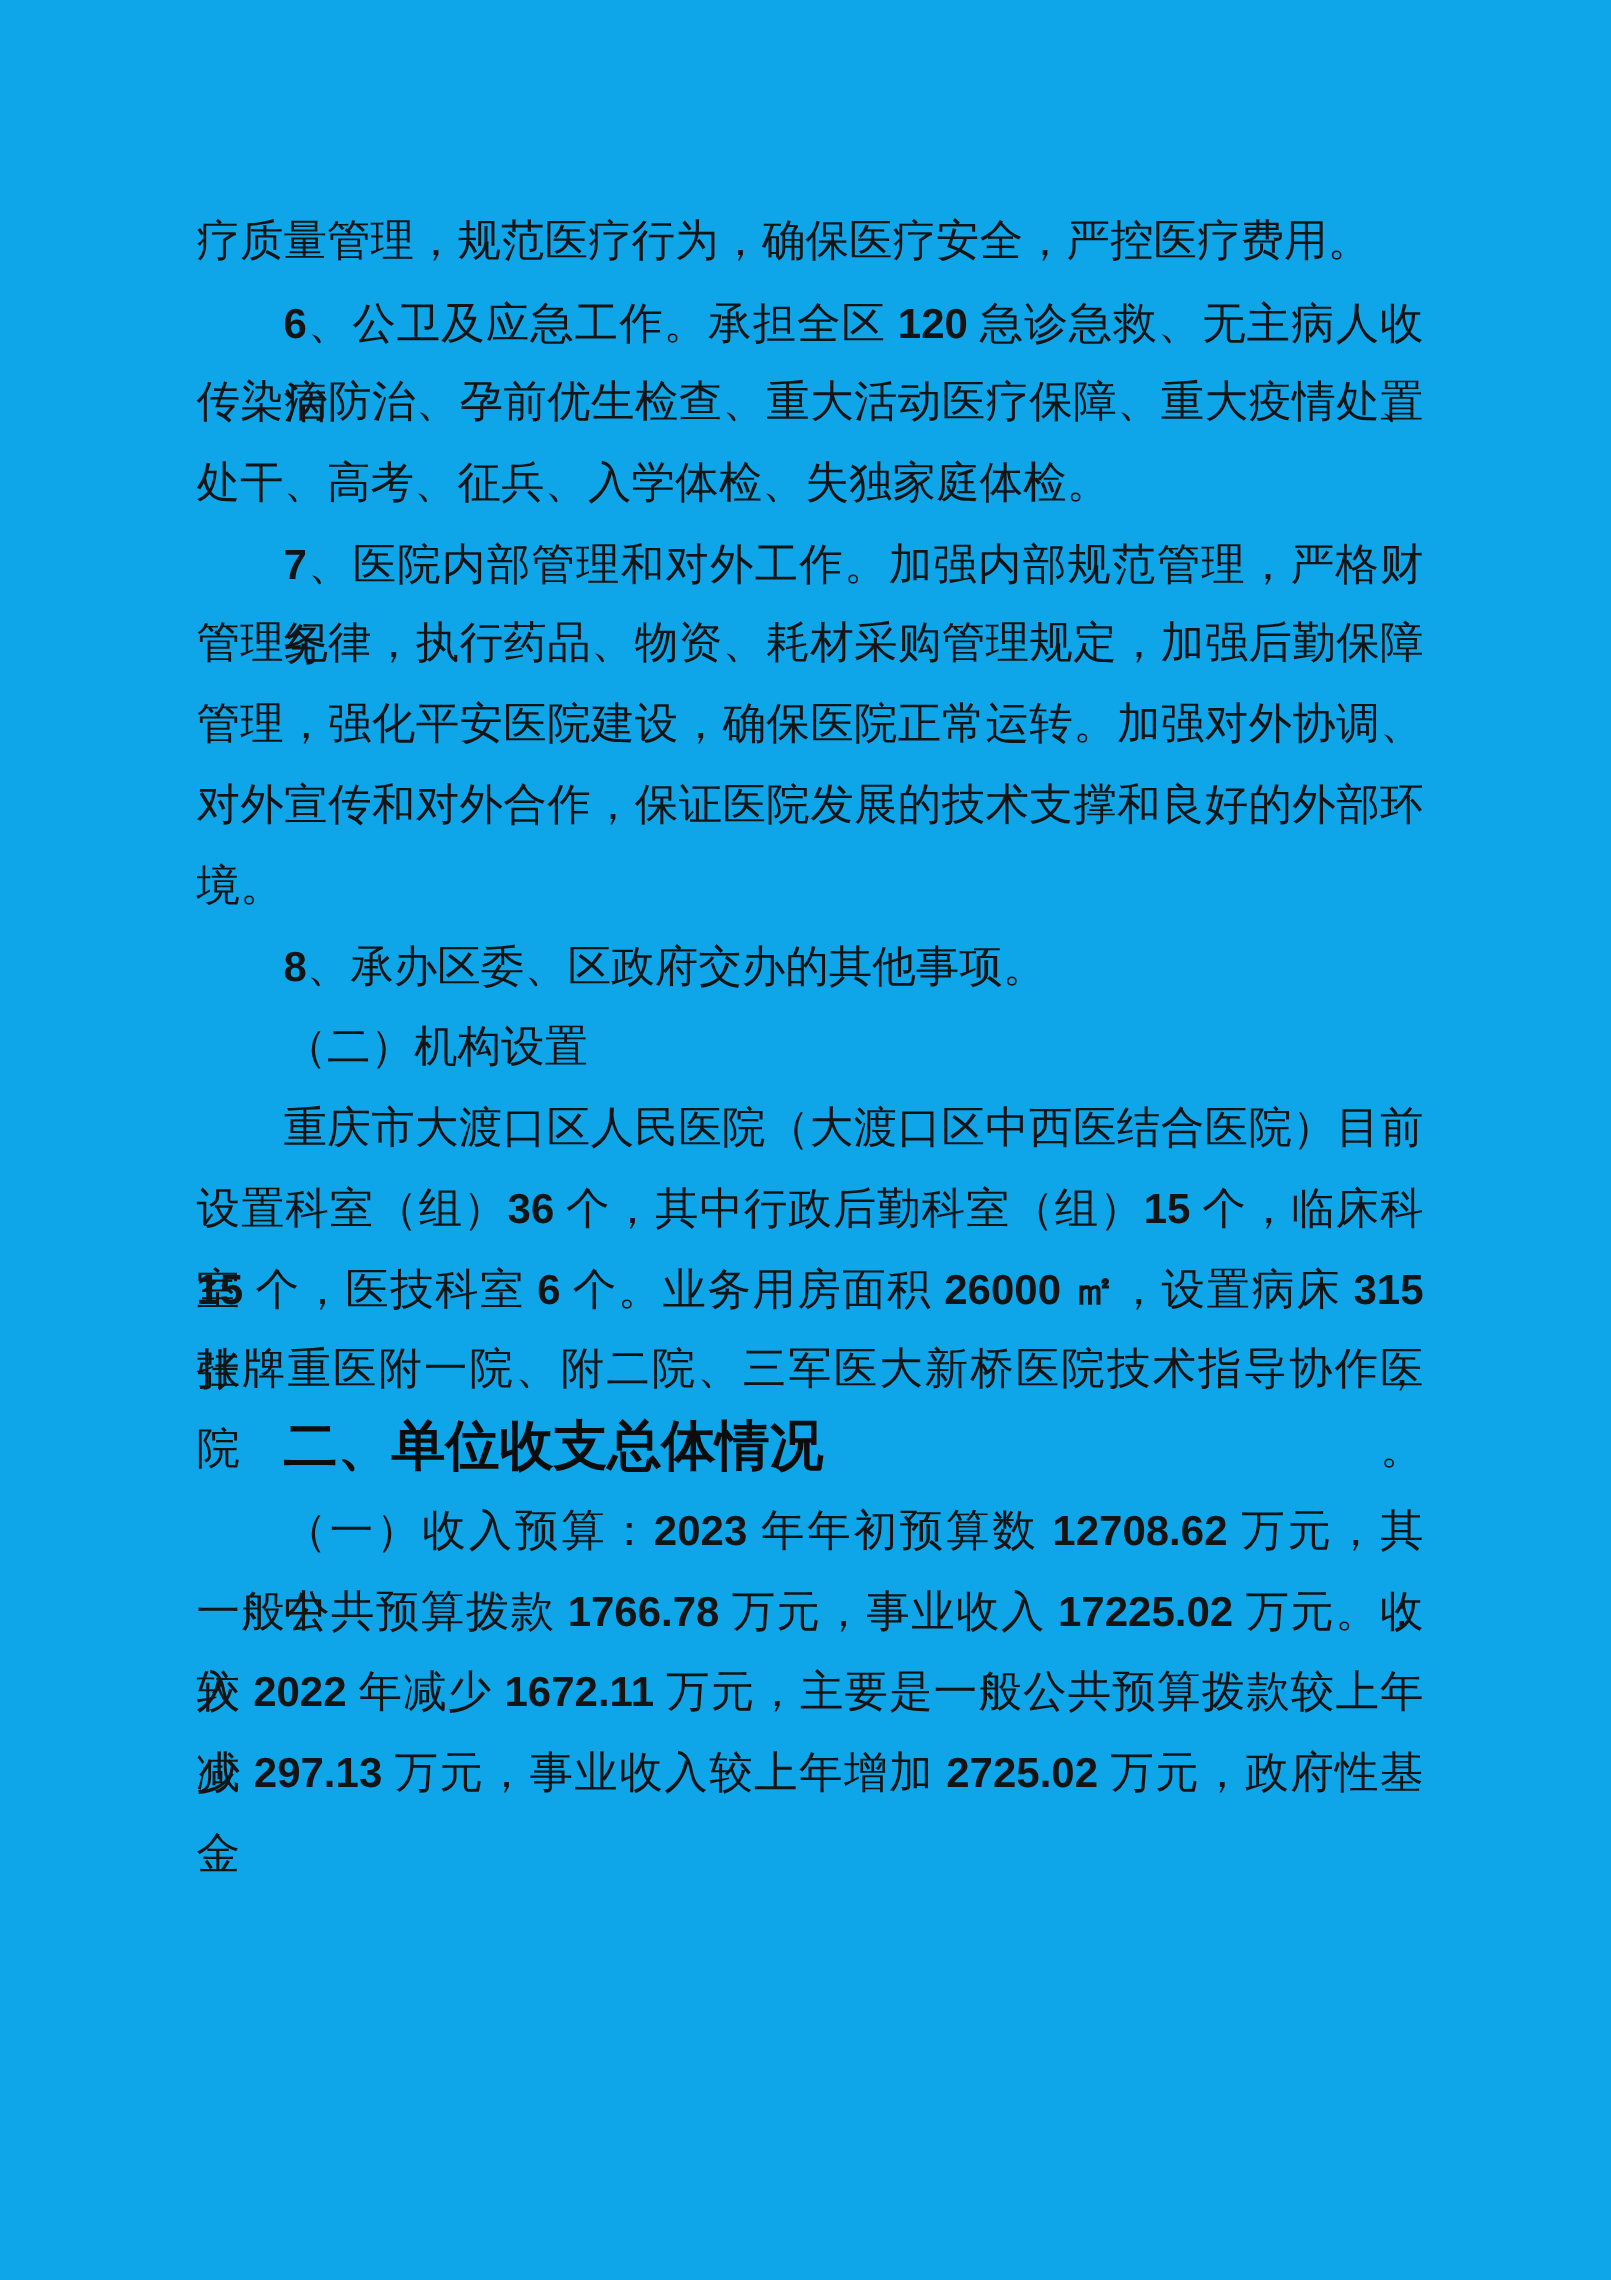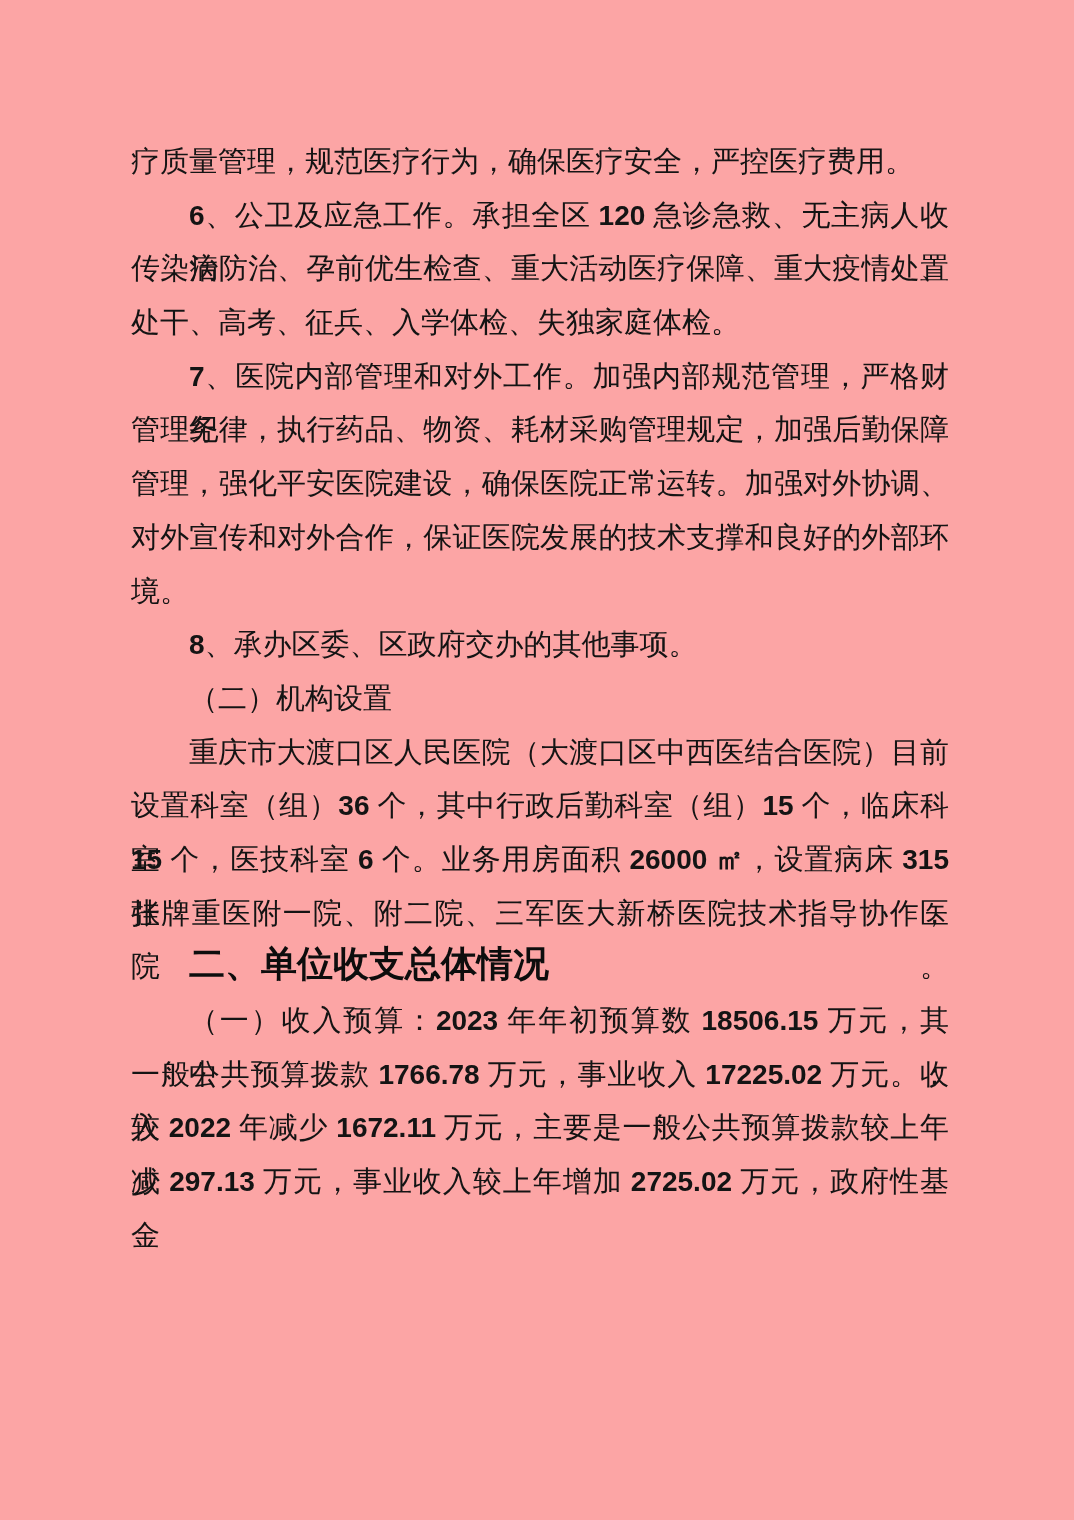--- a/index.html
+++ b/index.html
@@ -4,21 +4,21 @@
 <style>
   html, body {
     margin: 0;
     padding: 0;
     background: #ffffff;
   }
   .page {
     position: relative;
     width: 1074px;
     height: 1520px;
-    background: #fca5a5;
+    background: #0ea5e9;
     overflow: hidden;
   }
   .text-block {
     position: absolute;
     left: 131px;
     top: 135px;
     width: 818px;
   }
   .line {
     font-family: "Liberation Serif", serif;
@@ -61,18 +61,18 @@
       <div class="line body justify">管理，强化平安医院建设，确保医院正常运转。加强对外协调、</div>
       <div class="line body justify">对外宣传和对外合作，保证医院发展的技术支撑和良好的外部环</div>
       <div class="line body">境。</div>
       <div class="line body indent"><span class="num">8</span>、承办区委、区政府交办的其他事项。</div>
       <div class="line body indent">（二）机构设置</div>
       <div class="line body indent justify">重庆市大渡口区人民医院（大渡口区中西医结合医院）目前</div>
       <div class="line body justify">设置科室（组）<span class="num">36</span> 个，其中行政后勤科室（组）<span class="num">15</span> 个，临床科室</div>
       <div class="line body justify"><span class="num">15</span> 个，医技科室 <span class="num">6</span> 个。业务用房面积 <span class="num">26000</span> <span class="num">㎡</span>，设置病床 <span class="num">315</span> 张，</div>
       <div class="line body justify">挂牌重医附一院、附二院、三军医大新桥医院技术指导协作医院。</div>
       <div class="line heading-bold indent">二、单位收支总体情况</div>
-      <div class="line body indent justify">（一）收入预算：<span class="num">2023</span> 年年初预算数 <span class="num">18506.15</span> 万元，其中：</div>
+      <div class="line body indent justify">（一）收入预算：<span class="num">2023</span> 年年初预算数 <span class="num">12708.62</span> 万元，其中：</div>
       <div class="line body justify">一般公共预算拨款 <span class="num">1766.78</span> 万元，事业收入 <span class="num">17225.02</span> 万元。收入</div>
       <div class="line body justify">较 <span class="num">2022</span> 年减少 <span class="num">1672.11</span> 万元，主要是一般公共预算拨款较上年减</div>
       <div class="line body justify">少 <span class="num">297.13</span> 万元，事业收入较上年增加 <span class="num">2725.02</span> 万元，政府性基金</div>
     </div>
 </div>
 
 </body></html>

